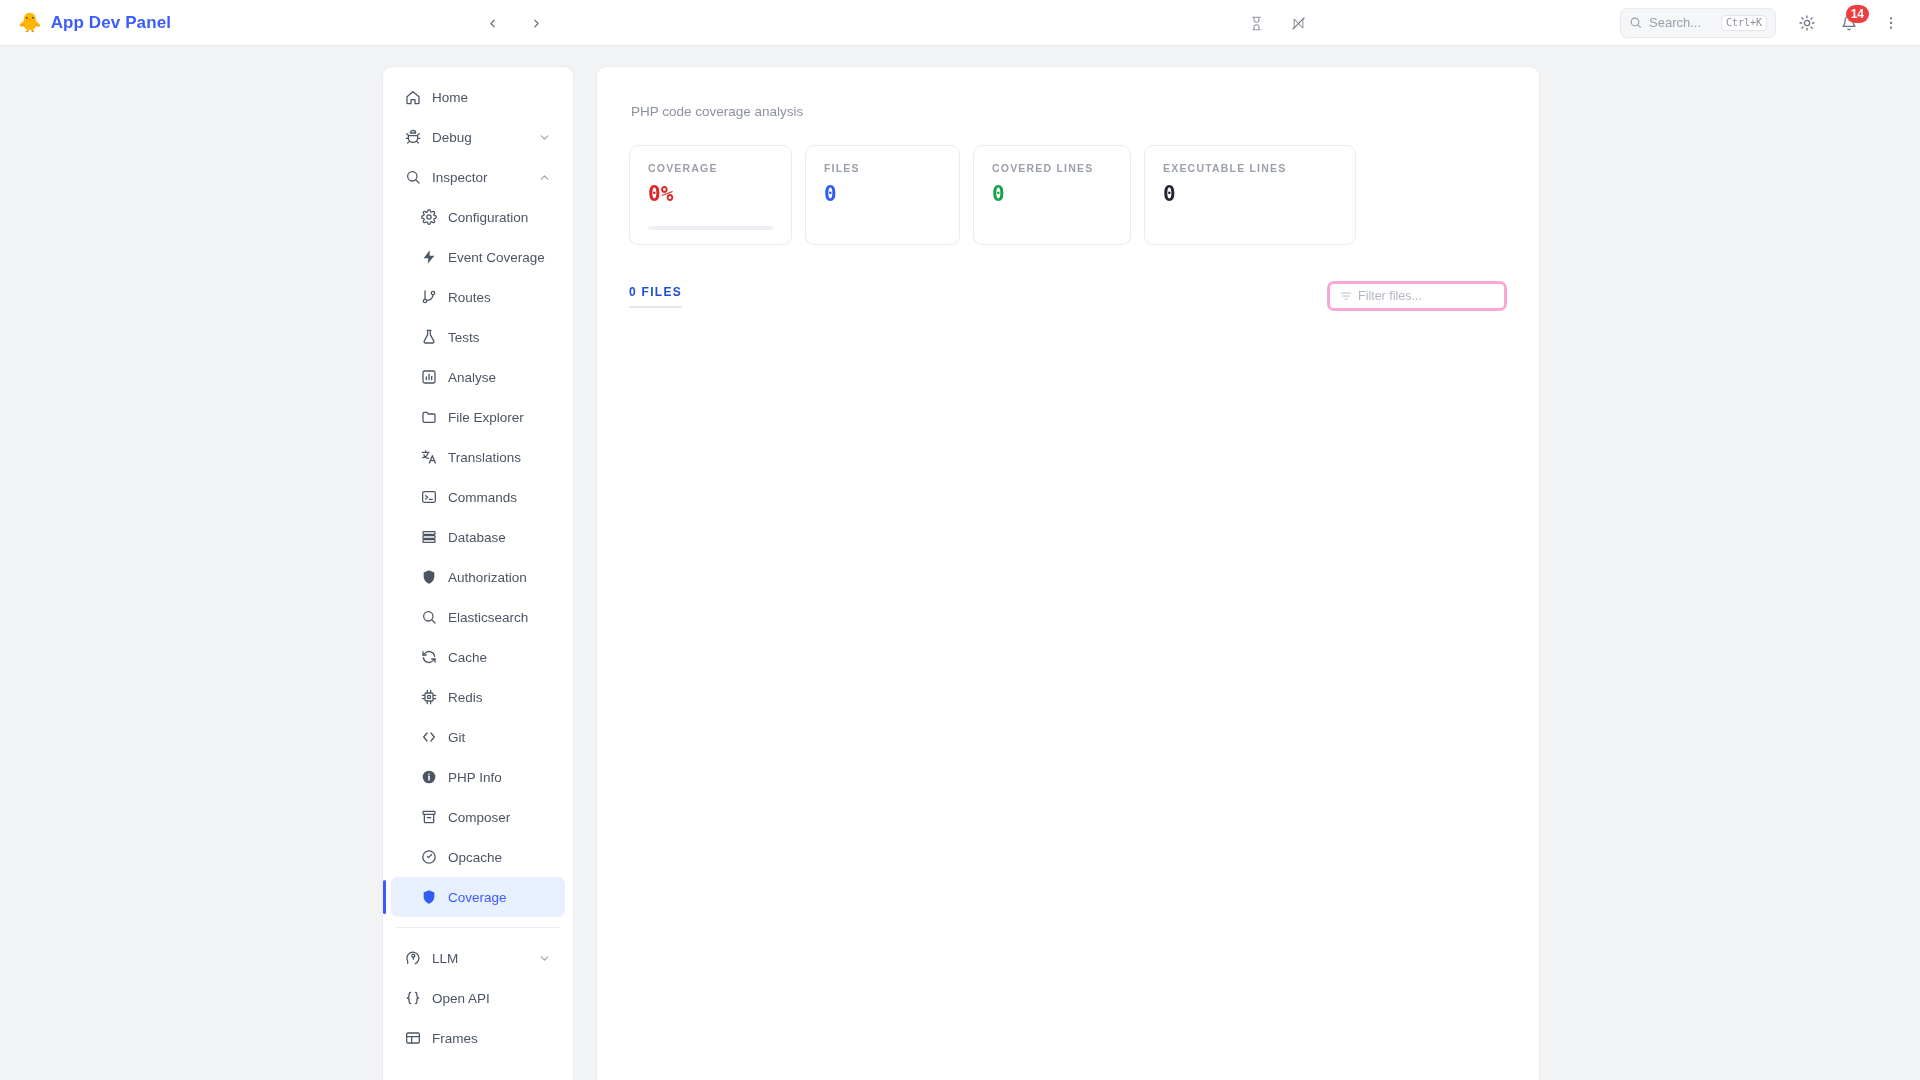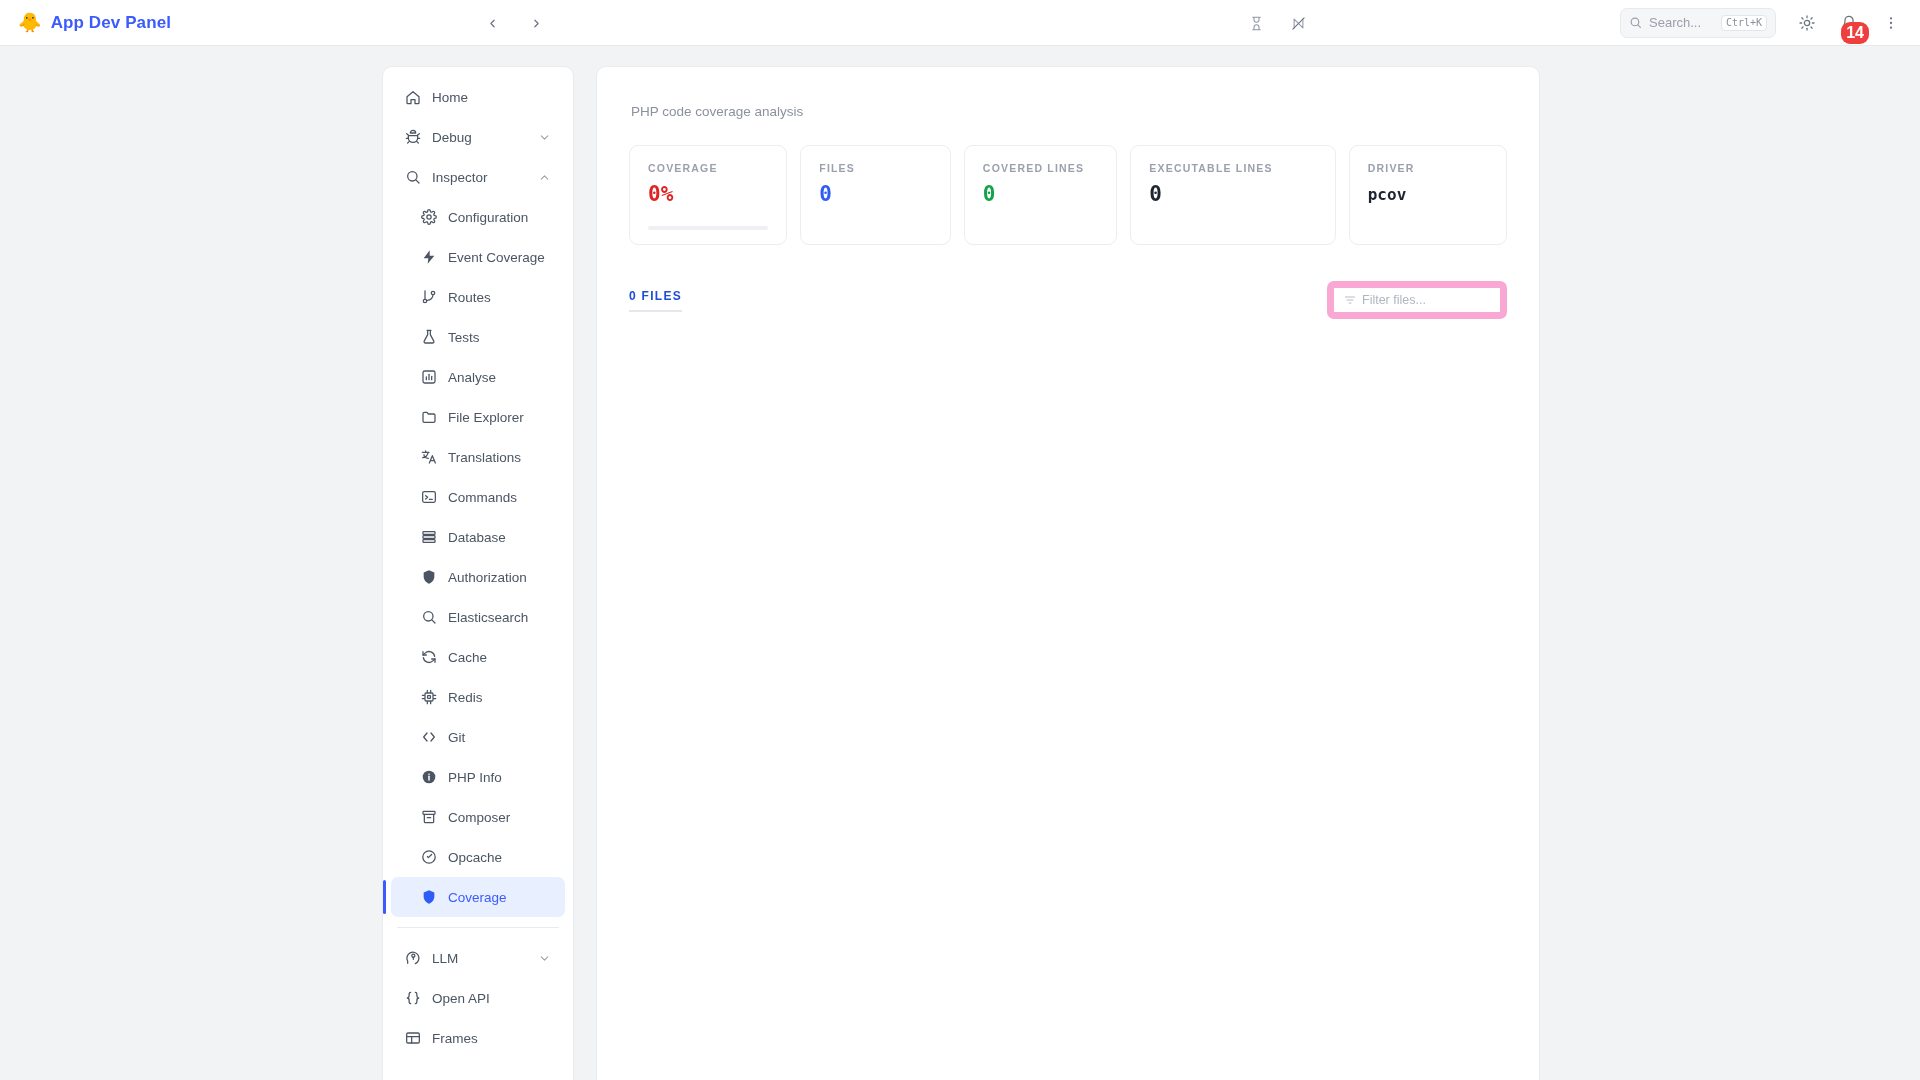--- a/index.html
+++ b/index.html
@@ -55,22 +55,22 @@
     background: #ffffff; border: 1px solid #e2e5ea; border-radius: 4px;
     padding: 2px 4px; line-height: 1;
   }
   .icon-btn {
     width: 22px; height: 22px; display: flex; align-items: center; justify-content: center;
     color: #6b7280; cursor: pointer; position: relative;
   }
   .badge {
     position: absolute; top: -7px; right: -9px;
     background: #ef3e3e; color: #fff;
-    font-size: 16px; font-weight: bold; line-height: 1;
-    border-radius: 9px; padding: 3px 5px; min-width: 18px; text-align: center; margin-top: 17px;
+    font-size: 12px; font-weight: bold; line-height: 1;
+    border-radius: 9px; padding: 3px 5px; min-width: 18px; text-align: center;
   }
 
   
   .page { display: flex; gap: 22px; padding: 20px 0 0 0; height: 1034px; }
 
   
   .sidebar {
     width: 192px; margin-left: 382px;
     background: #ffffff;
     border: 1px solid #e9ebef;
@@ -141,21 +141,21 @@
   .files-row {
     display: flex; align-items: center; margin-top: 36px;
   }
   .files-label {
     font-size: 12px; font-weight: bold; letter-spacing: 1.3px; color: #1d4ed8;
     padding-bottom: 7px; border-bottom: 2px solid #e4e7ec; display: inline-block;
   }
   .filter-input {
     margin-left: auto;
     display: flex; align-items: center; gap: 6px;
-    border: 7px solid #f9a8d4; border-radius: 7px;
+    border: 3px solid #f9a8d4; border-radius: 7px;
     height: 30px; width: 180px; padding: 12px 10px;
     background: #fff;
   }
   .filter-input .f-ico { color: #b6bcc6; display: flex; }
   .filter-input .f-ph { font-size: 12.5px; color: #b0b6c0; }
 </style>
 </head>
 <body>
 
 <div class="topbar">
@@ -495,24 +495,20 @@
           <span class="stat-value" style="color:#2f5bf6">0</span>
         </div>
         <div class="stat-card w3">
           <span class="stat-label">Covered Lines</span>
           <span class="stat-value" style="color:#15a34a">0</span>
         </div>
         <div class="stat-card w4">
           <span class="stat-label">Executable Lines</span>
           <span class="stat-value" style="color:#1f2430">0</span>
         </div>
-        <div class="stat-card w5">
-          <span class="stat-label">Driver</span>
-          <span class="stat-value sm" style="color:#1f2430">pcov</span>
-        </div>
       </div>
 
     <div class="files-row">
       <span class="files-label">0 FILES</span>
       <div class="filter-input">
         <span class="f-ico">
           <svg width="12" height="12" viewBox="0 0 24 24" fill="none" stroke="currentColor" stroke-width="2.2" stroke-linecap="round">
               <line x1="3" y1="6" x2="21" y2="6"></line>
               <line x1="6" y1="12" x2="18" y2="12"></line>
               <line x1="10" y1="18" x2="14" y2="18"></line>

